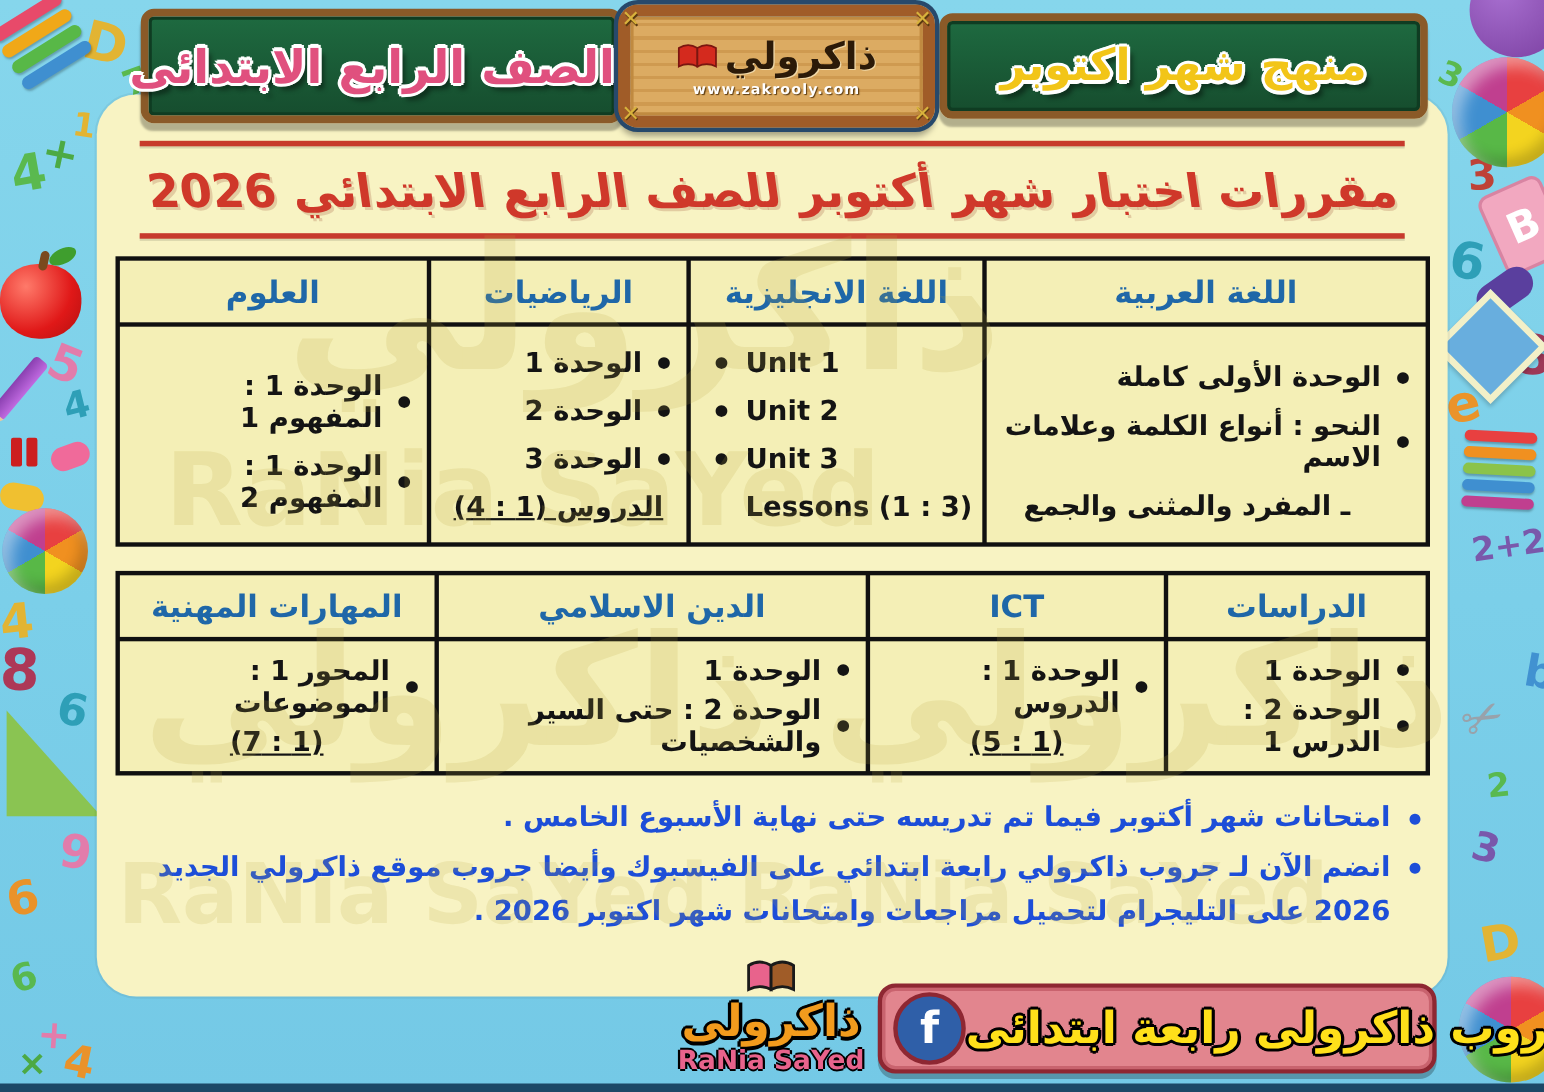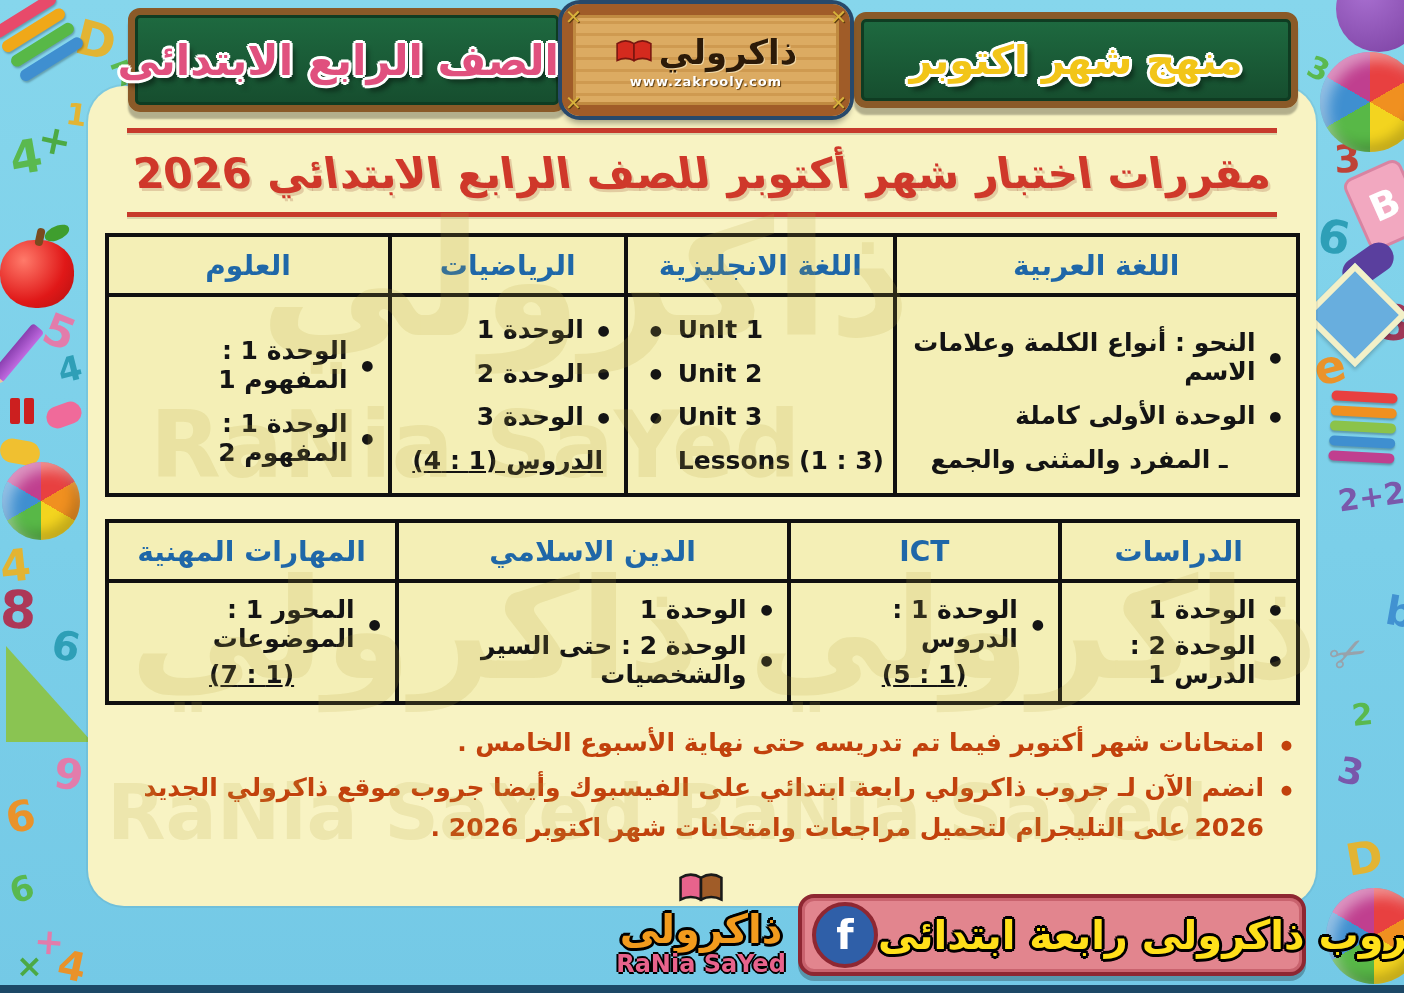--- a/index.html
+++ b/index.html
@@ -82,21 +82,21 @@
   .td.even{justify-content:space-evenly;}
   .li{position:relative;padding-right:36px;text-align:right;}
   .li::before{content:"●";position:absolute;right:10px;top:50%;transform:translateY(-50%);font-size:14px;}
   .sub{padding-right:64px;text-align:right;}
   .ltr{direction:ltr;text-align:left;padding-left:46px;padding-right:0;}
   .ltr.li::before{left:18px;right:auto;}
   .cont.center{text-align:center;padding:0;text-decoration:underline;}
 
   
   .notes{width:1180px;margin:18px auto 0;direction:rtl;}
-  .note{position:relative;padding-right:28px;color:#c2410c;font-size:25px;font-weight:bold;
+  .note{position:relative;padding-right:28px;color:#1d4ed8;font-size:25px;font-weight:bold;
         line-height:1.62;text-align:right;margin-bottom:4px;}
   .note::before{content:"●";position:absolute;right:0;top:11px;font-size:13px;}
 
   
   .pbanner{position:absolute;z-index:6;background:#e2858e;border:4px solid #8e2732;border-radius:16px;
            box-shadow:0 5px 0 rgba(0,0,0,.25), inset 0 0 0 3px #c9636e;
            display:flex;align-items:center;padding:0 10px;box-sizing:border-box;}
   .tg{left:72px;top:898px;width:520px;height:78px;}
   .fb{left:798px;top:894px;width:508px;height:82px;}
   .circle-icon{flex:0 0 auto;width:58px;height:58px;border-radius:50%;display:flex;align-items:center;justify-content:center;}
@@ -186,22 +186,22 @@
     <div class="title">مقررات اختبار شهر أكتوبر للصف الرابع الابتدائي 2026</div>
     <div class="rule"></div>
 
     <div class="gridt t1">
       <div class="cell th">اللغة العربية</div>
       <div class="cell th">اللغة الانجليزية</div>
       <div class="cell th">الرياضيات</div>
       <div class="cell th">العلوم</div>
 
       <div class="cell td top">
+        <div class="li">الوحدة الأولى كاملة</div>
         <div class="li">النحو : أنواع الكلمة وعلامات الاسم</div>
-        <div class="li">الوحدة الأولى كاملة</div>
         <div class="sub">ـ المفرد والمثنى والجمع</div>
       </div>
       <div class="cell td even">
         <div class="li ltr">UnIt 1</div>
         <div class="li ltr">Unit 2</div>
         <div class="li ltr">Unit 3</div>
         <div class="cont ltr">Lessons (1 : 3)</div>
       </div>
       <div class="cell td even">
         <div class="li">الوحدة 1</div>

